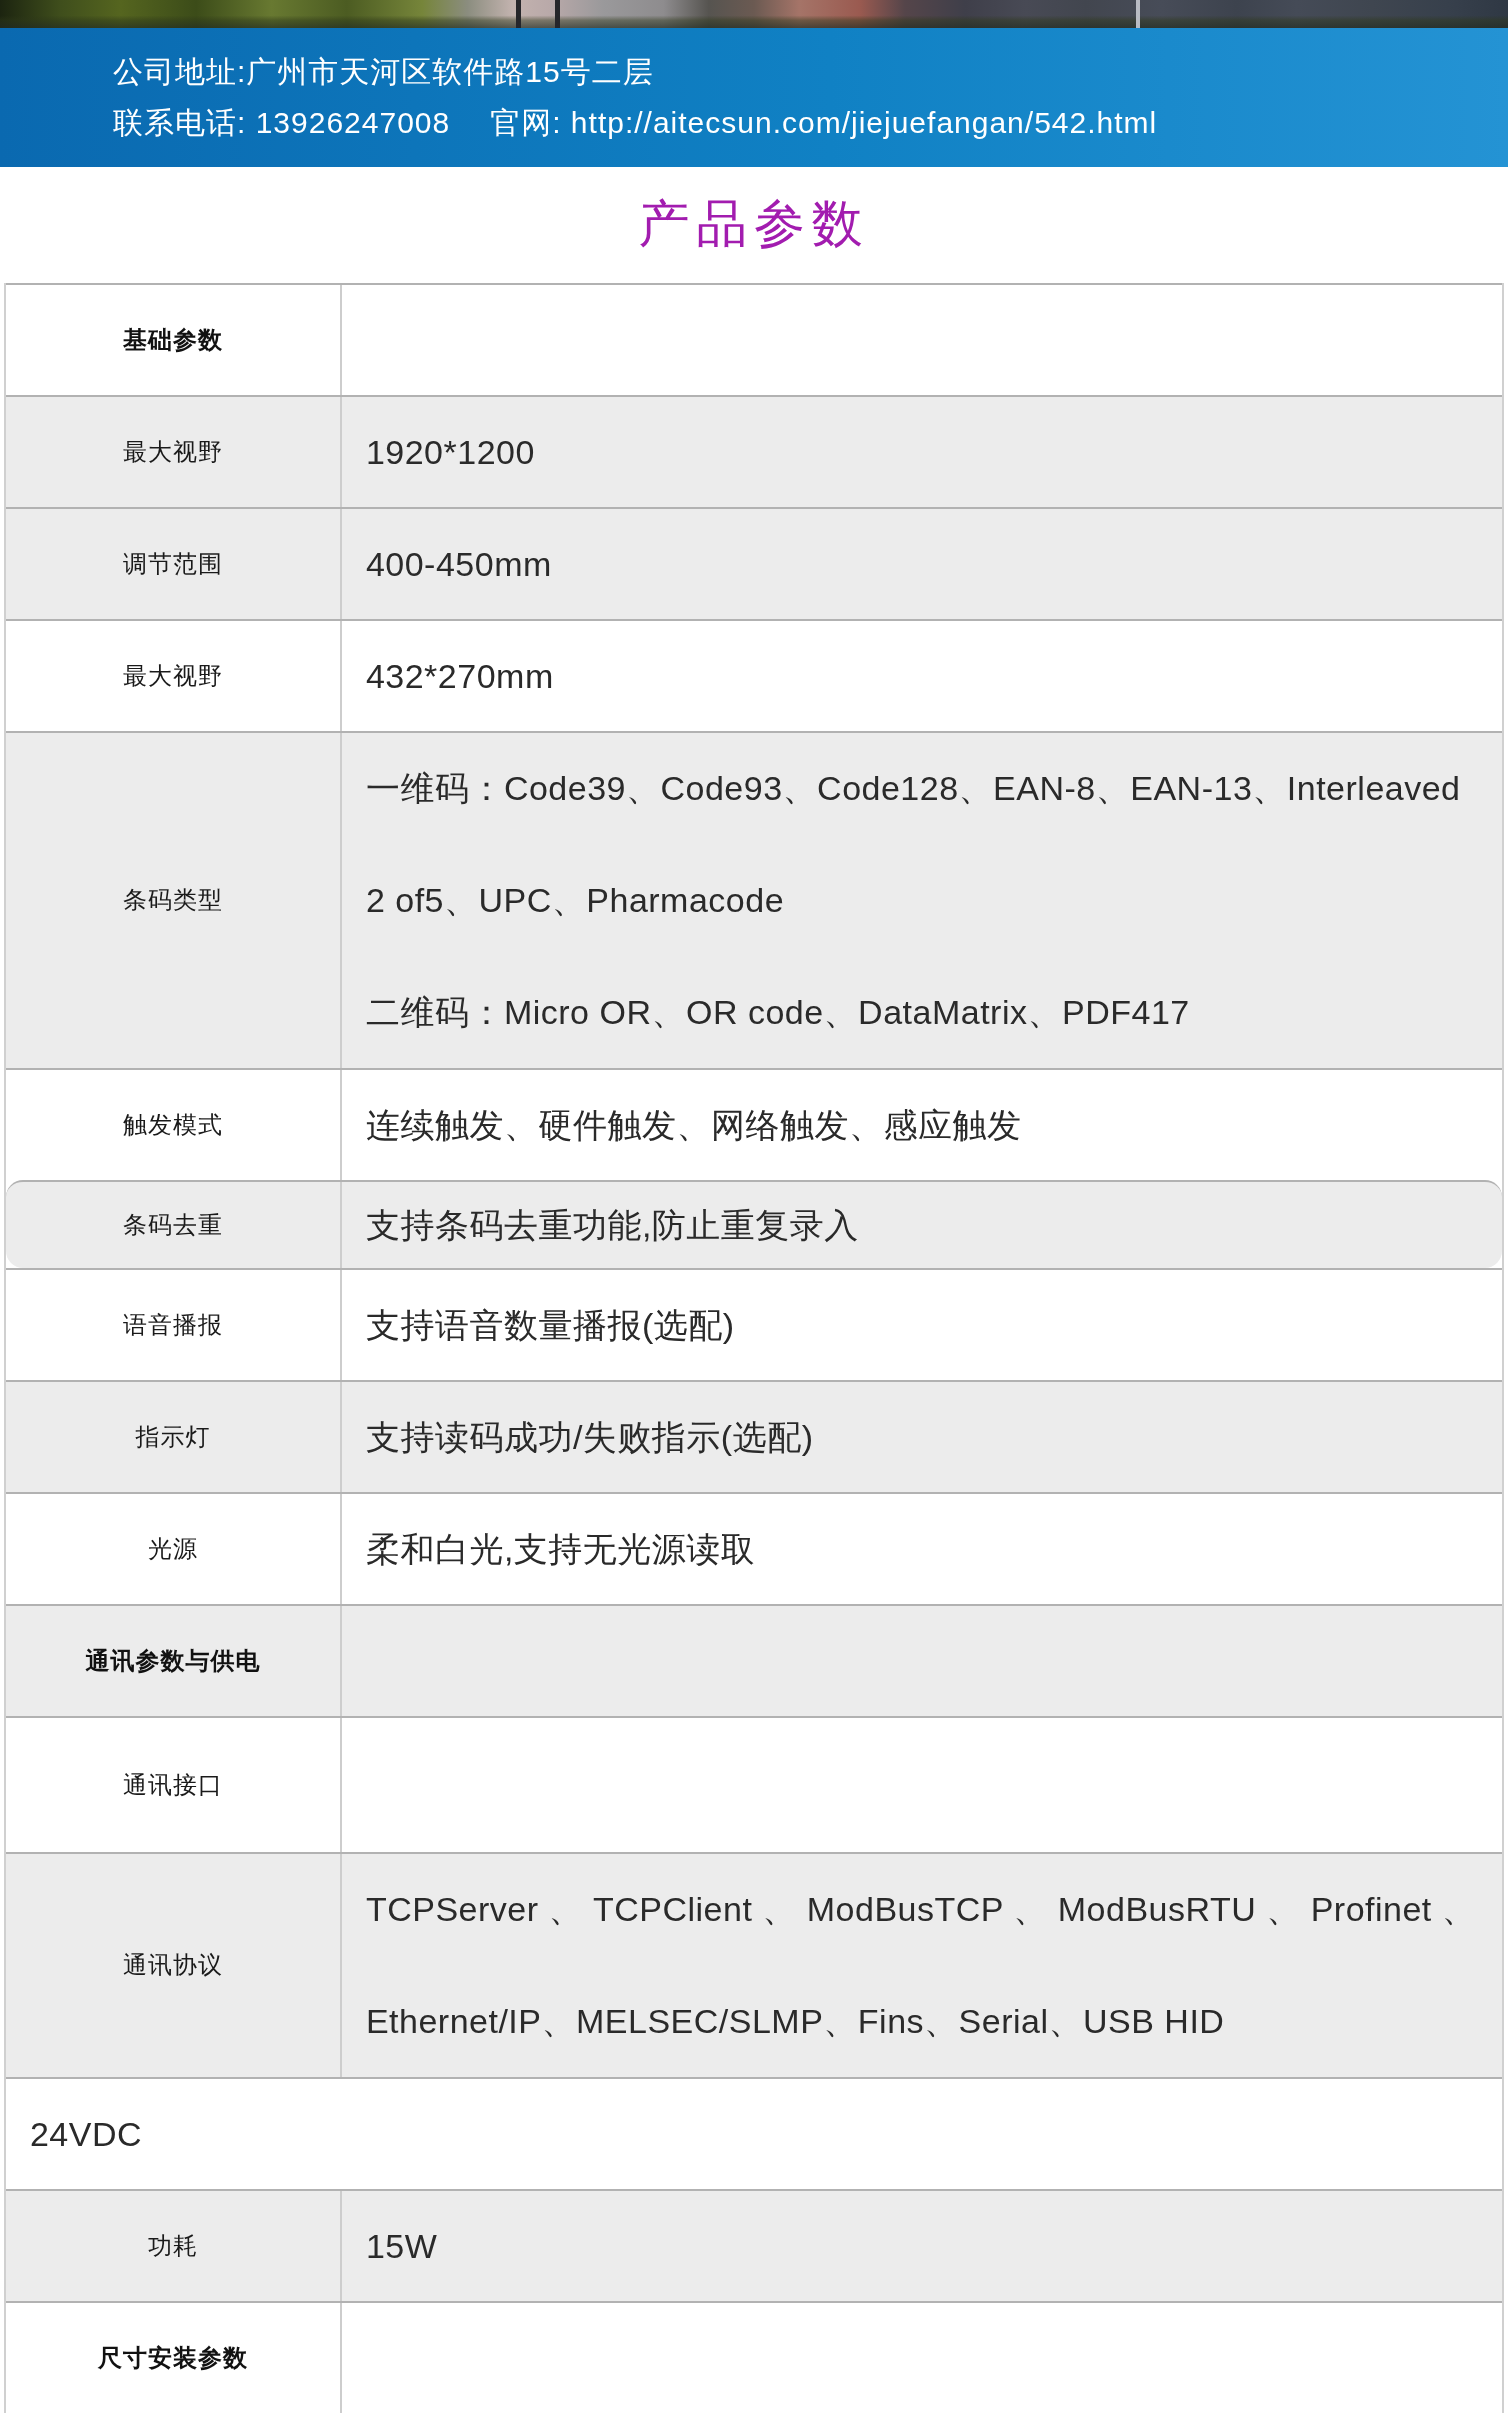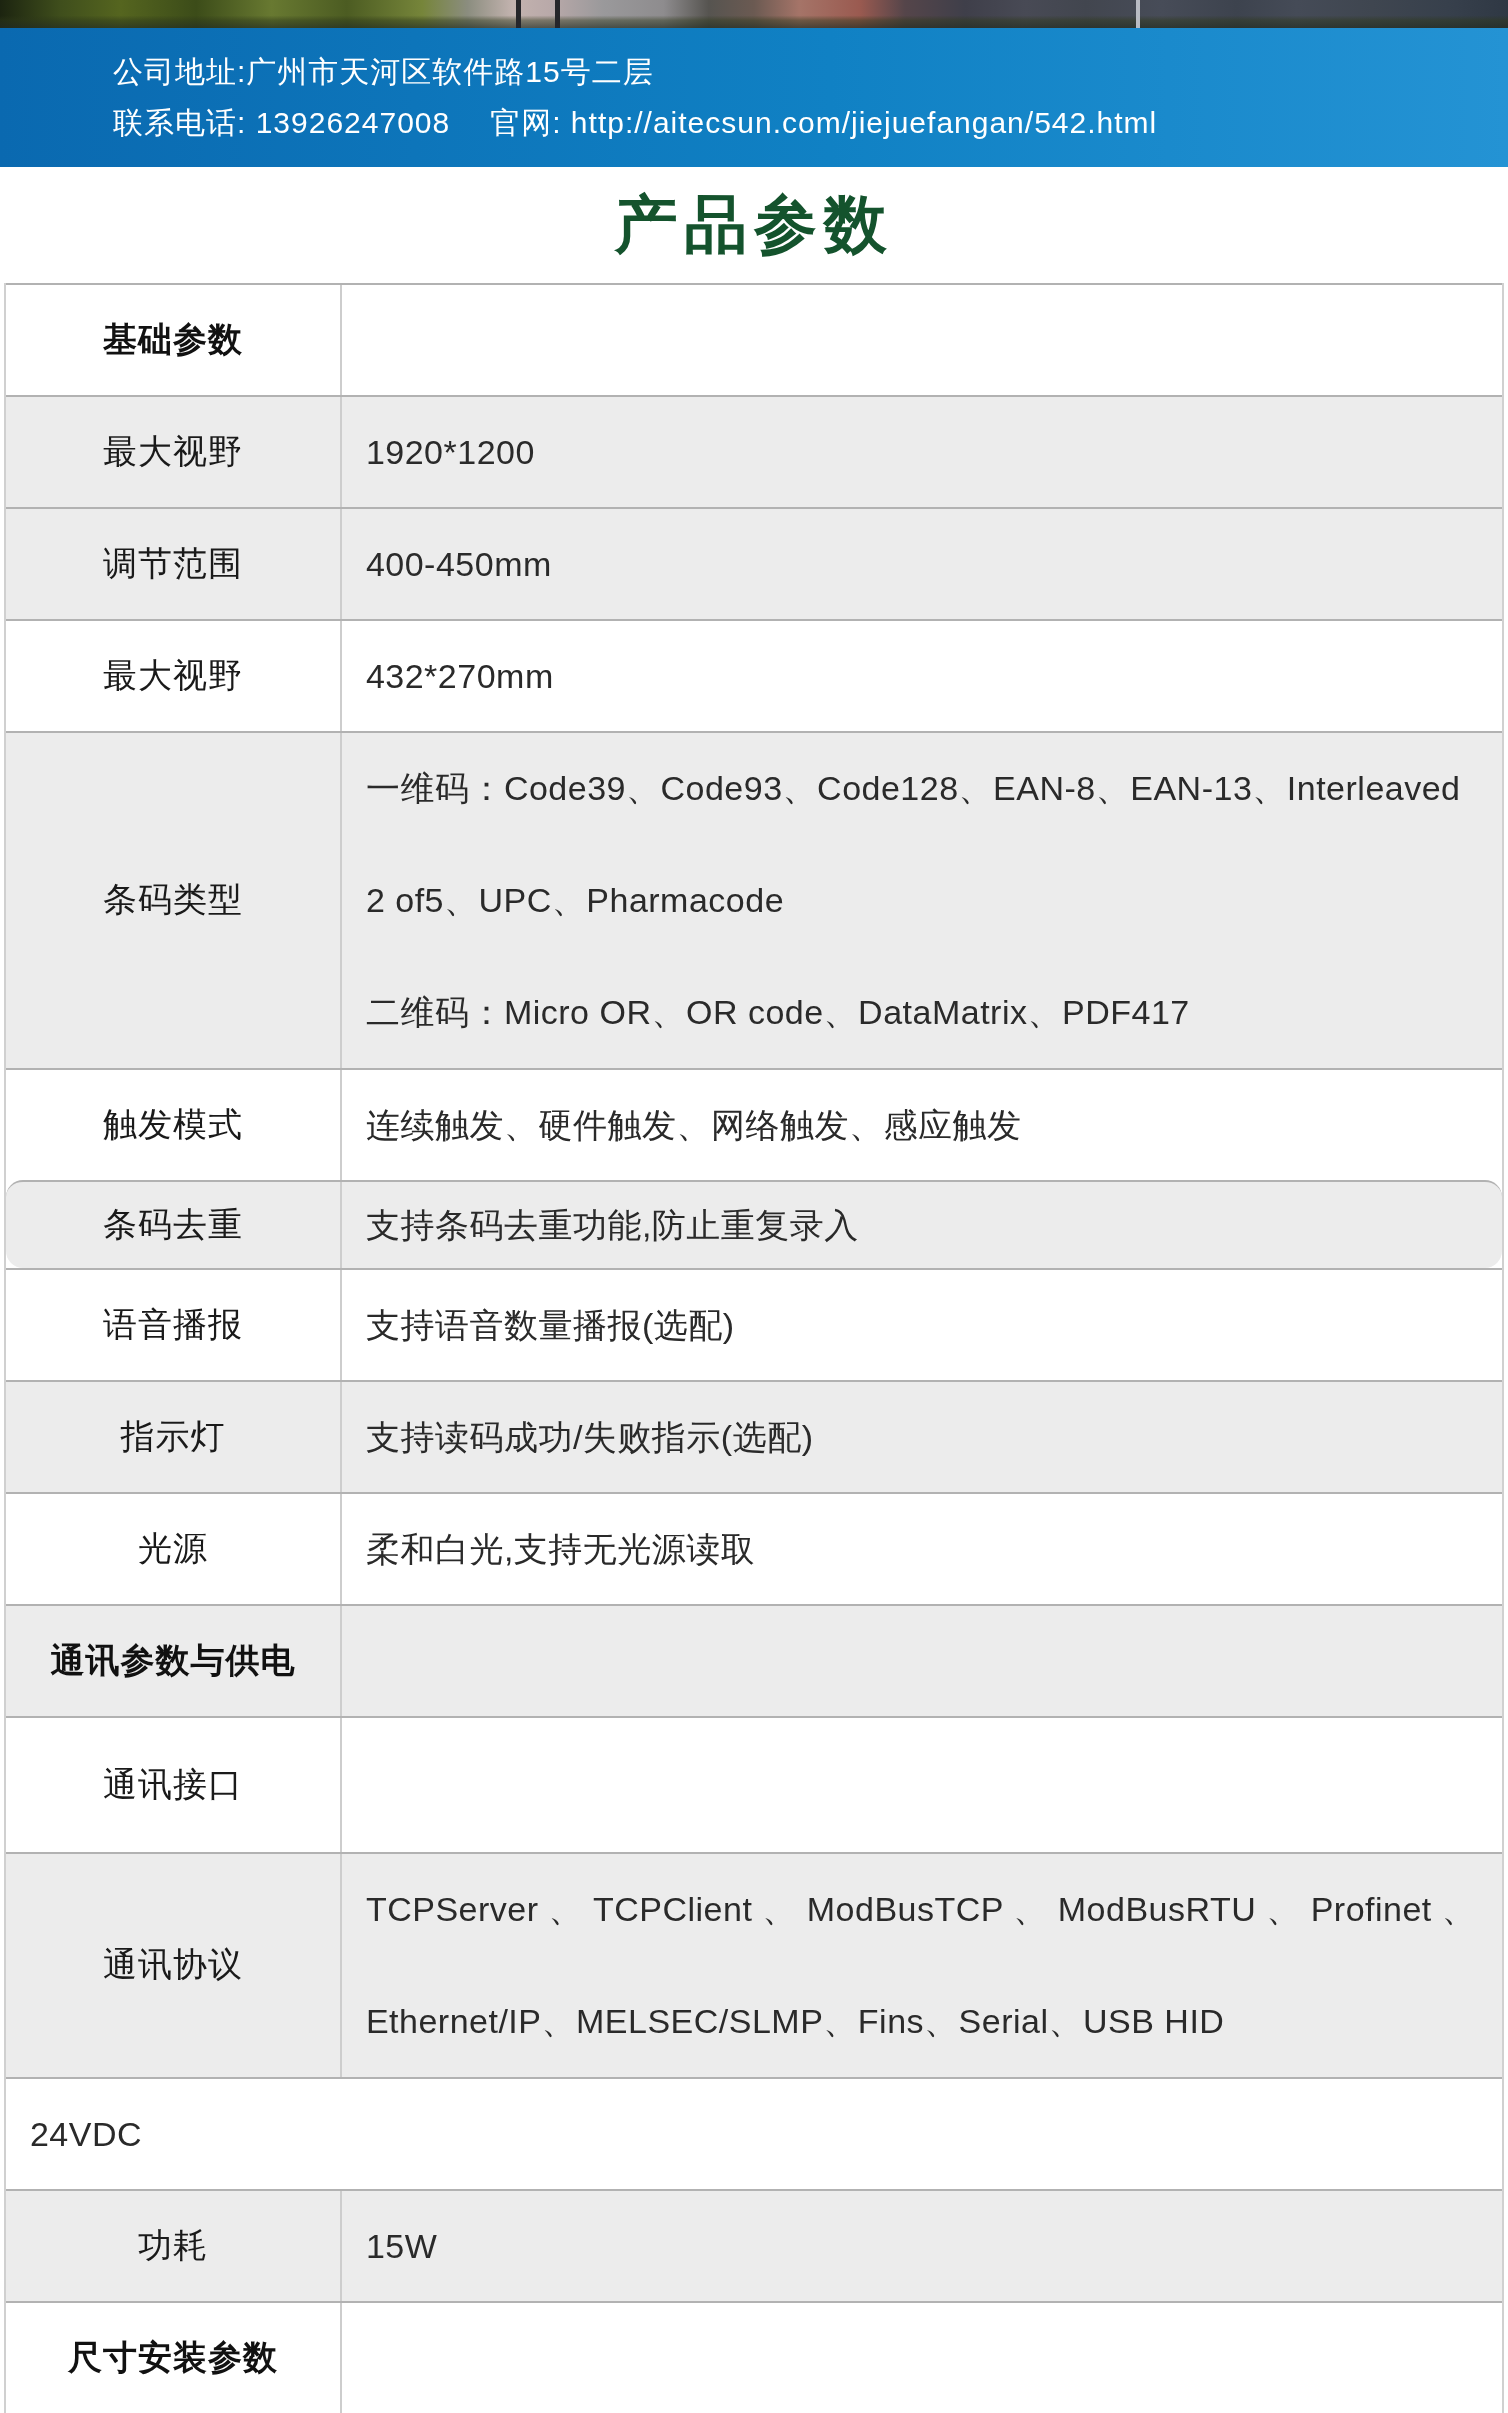--- a/index.html
+++ b/index.html
@@ -24,35 +24,35 @@
     padding-left:113px; gap:19.3px;
   }
   .banner-line{
     color:#ffffff; font-size:30px; font-weight:normal; letter-spacing:1px;
     line-height:31px; white-space:nowrap;
   }
   .banner-website{ margin-left:40px; }
 
   
   .title-wrap{ height:116px; display:flex; align-items:center; justify-content:center; }
-  .page-title{ font-size:63px; font-weight:bold; color:#14532d; letter-spacing:6.8px; }
+  .page-title{ font-size:51px; font-weight:normal; color:#a21caf; letter-spacing:6.8px; }
 
   
   .spec-table{
     margin:0 3.9px;
     border-left:2.4px solid #d0d0d0;
     border-right:2.4px solid #d0d0d0;
   }
   .row{ display:flex; border-top:2.9px solid #b2b2b2; background:#ffffff; }
   .row.gray{ background:#ececec; }
   .cell-label{
     width:336px; flex:0 0 336px;
     border-right:2.4px solid #cdcdcd;
     display:flex; align-items:center; justify-content:center;
-    font-size:34px; color:#1a1a1a; letter-spacing:1px;
+    font-size:24px; color:#1a1a1a; letter-spacing:1px;
     text-align:center;
   }
   .row.section .cell-label{ font-weight:bold; color:#111; }
   .cell-value{
     flex:1; position:relative;
     display:flex; flex-direction:column; justify-content:center;
     padding-left:24px; padding-right:14.5px;
     font-size:34px; color:#2a2a2a;
   }
   .value-line{ line-height:112px; white-space:nowrap; position:relative; z-index:2; letter-spacing:0.5px; }

